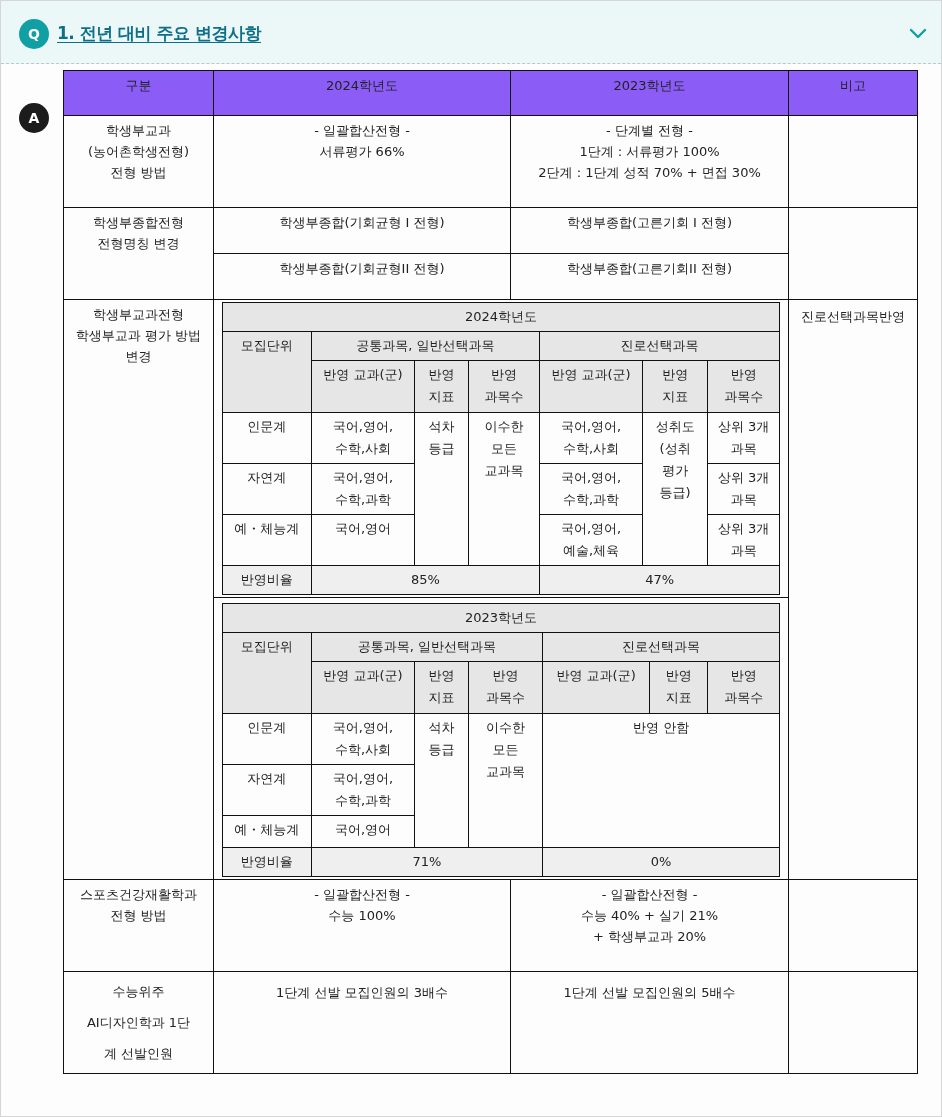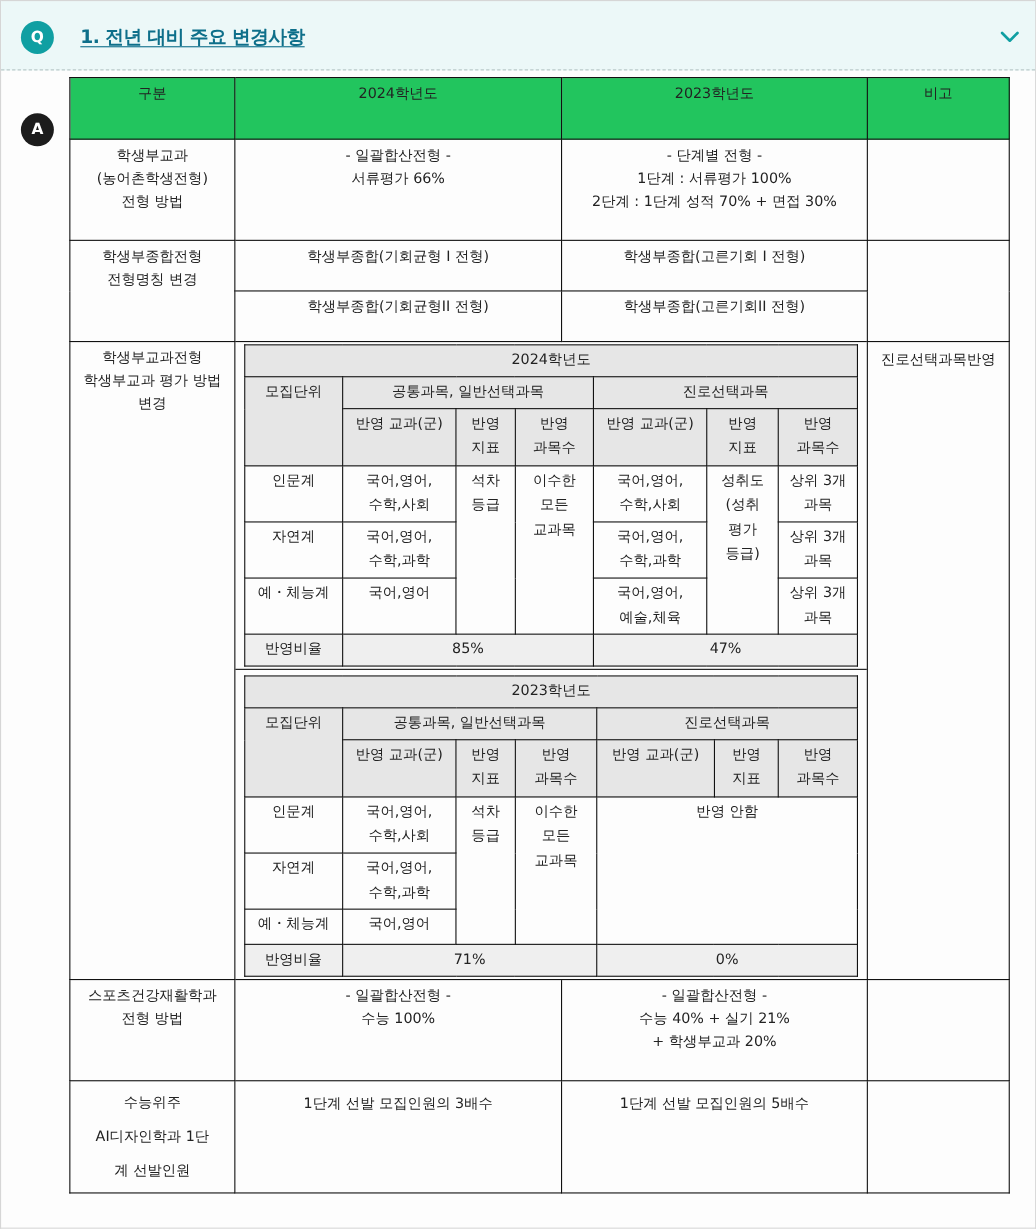--- a/index.html
+++ b/index.html
@@ -1,28 +1,28 @@
 <!DOCTYPE html>
 <html><head>
 <meta charset="utf-8">
 <style>
   * { box-sizing: border-box; margin: 0; padding: 0; }
   html, body { width: 942px; height: 1117px; background: #fdfdfd; overflow: hidden; }
   body { font-family: "DejaVu Sans", "Liberation Sans", sans-serif; color: #222; font-size: 13px; }
   .frame { position: absolute; left: 0; top: 0; width: 942px; height: 1117px; border: 1px solid #d6d6d6; border-top: none; background: #fdfdfd; }
   .q-header { position: absolute; left: 0; top: 0; width: 940px; height: 64px; background: #ecf8f8; border-top: 1px solid #d6d6d6; border-bottom: 1px dashed #b9c9c9; }
   .q-badge { position: absolute; left: 18px; top: 18px; width: 30px; height: 30px; border-radius: 50%; background: #109fa2; color: #fff; font-weight: bold; font-size: 14px; text-align: center; line-height: 30px; }
-  .q-title { position: absolute; left: 72px; top: 21px; font-size: 17px; font-weight: bold; color: #0e6f8a; text-decoration: underline; text-underline-offset: 3px; letter-spacing: -0.5px; }
+  .q-title { position: absolute; left: 56px; top: 21px; font-size: 17px; font-weight: bold; color: #0e6f8a; text-decoration: underline; text-underline-offset: 3px; letter-spacing: -0.5px; }
   .chev { position: absolute; right: 12px; top: 22px; width: 22px; height: 20px; }
   .a-badge { position: absolute; left: 18px; top: 103px; width: 30px; height: 30px; border-radius: 50%; background: #1c1c1c; color: #fff; font-weight: bold; font-size: 14px; text-align: center; line-height: 30px; }
 
   table { border-collapse: collapse; }
   .main { position: absolute; left: 62px; top: 70px; width: 854px; table-layout: fixed; }
   .main > tbody > tr > td, .main > tbody > tr > th { border: 1.5px solid #111; vertical-align: top; text-align: center; font-size: 13px; line-height: 21px; padding: 4px 4px; font-weight: normal; }
-  .main th { background: #22c55e; height: 56px; }
+  .main th { background: #8b5cf6; height: 45px; }
   .inner-wrap { padding: 2px 8px 2px 8px !important; }
   .inner { width: 100%; table-layout: fixed; border: 1.5px solid #111; }
   .inner td { border: 1px solid #111; text-align: center; vertical-align: top; font-size: 13px; line-height: 22px; padding: 3px 2px; }
   .inner .g { background: #e6e6e6; }
   .inner .g2 { background: #efefef; margin-left: 28px; }
   .gap { height: 4px; }
 </style>
 </head>
 <body>
 

